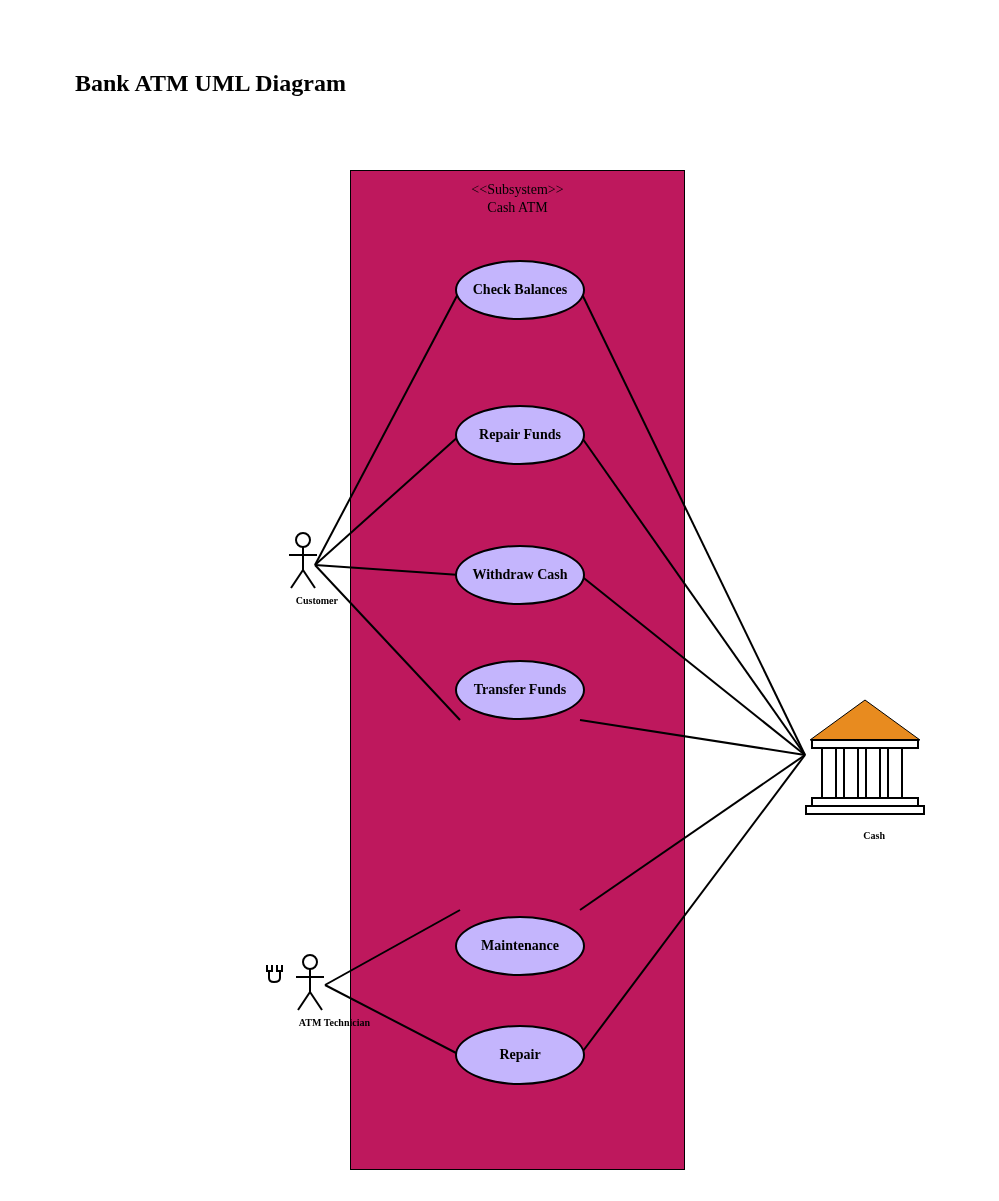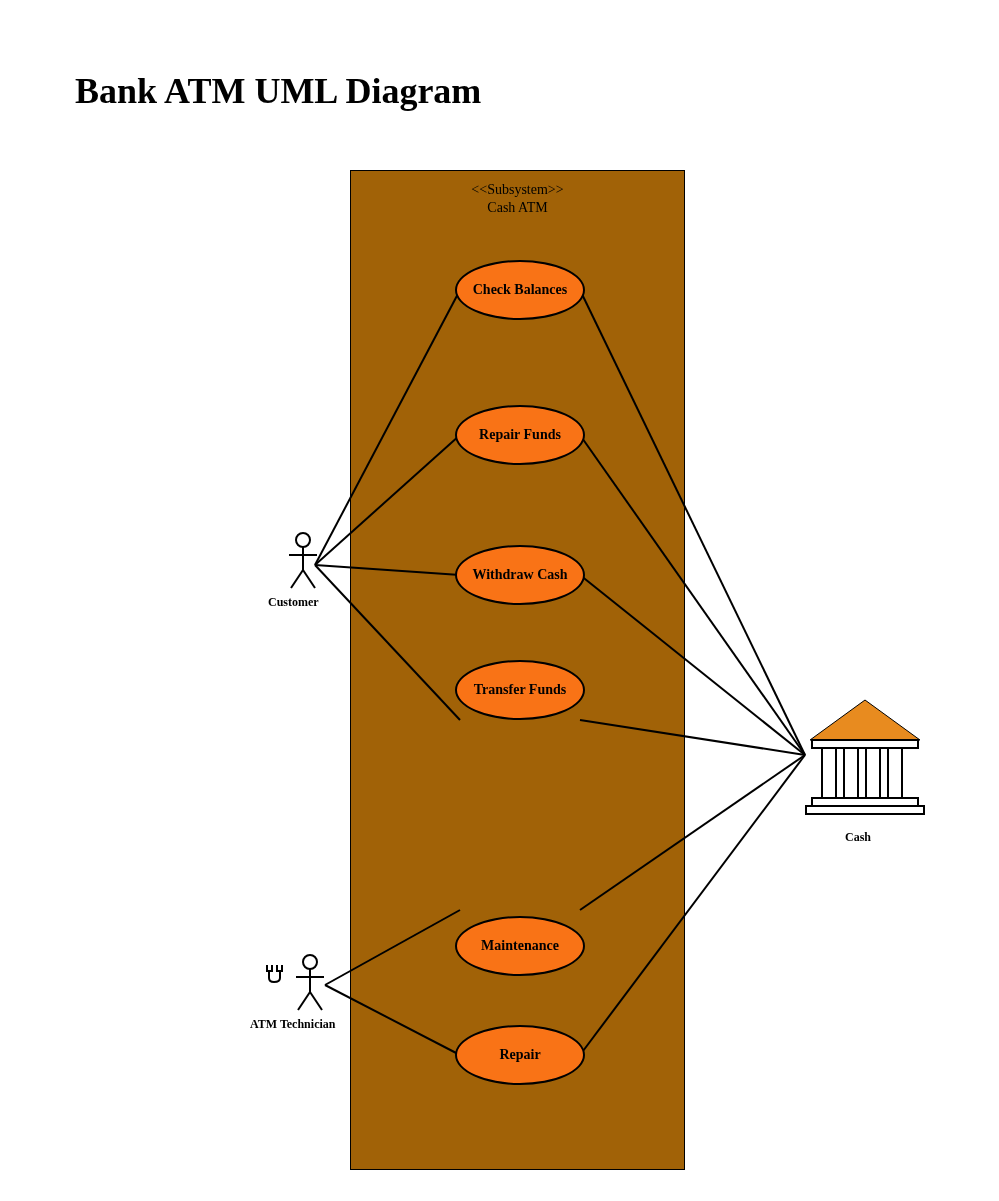--- a/index.html
+++ b/index.html
@@ -7,60 +7,60 @@
       width: 999px;
       height: 1201px;
       background: #fff;
       font-family: "Times New Roman", Georgia, serif;
       position: relative;
     }
     .title {
       position: absolute;
       top: 70px;
       left: 75px;
-      font-size: 36px;
+      font-size: 24px;
       font-weight: bold;
       color: #000;
     }
     .subsystem-box {
       position: absolute;
       top: 170px;
       left: 350px;
       width: 335px;
       height: 1000px;
       border: 1px solid #000;
-      background: #a16207;
+      background: #be185d;
     }
     .subsystem-header {
       text-align: center;
       padding-top: 10px;
       font-size: 14px;
       line-height: 1.3;
     }
     .usecase {
       position: absolute;
       width: 130px;
       height: 60px;
-      background: #f97316;
+      background: #c4b5fd;
       border: 2px solid #000;
       border-radius: 50%;
       display: flex;
       align-items: center;
       justify-content: center;
       text-align: center;
       font-size: 14px;
       font-weight: bold;
       line-height: 1.2;
       z-index: 10;
     }
     .actor-label {
       position: absolute;
-      font-size: 12px;
+      font-size: 10px;
       font-weight: bold;
-      text-align: left;
+      text-align: right;
     }
     .stick-figure {
       position: absolute;
       z-index: 10;
     }
     svg.connectors {
       position: absolute;
       top: 0;
       left: 0;
       width: 999px;

